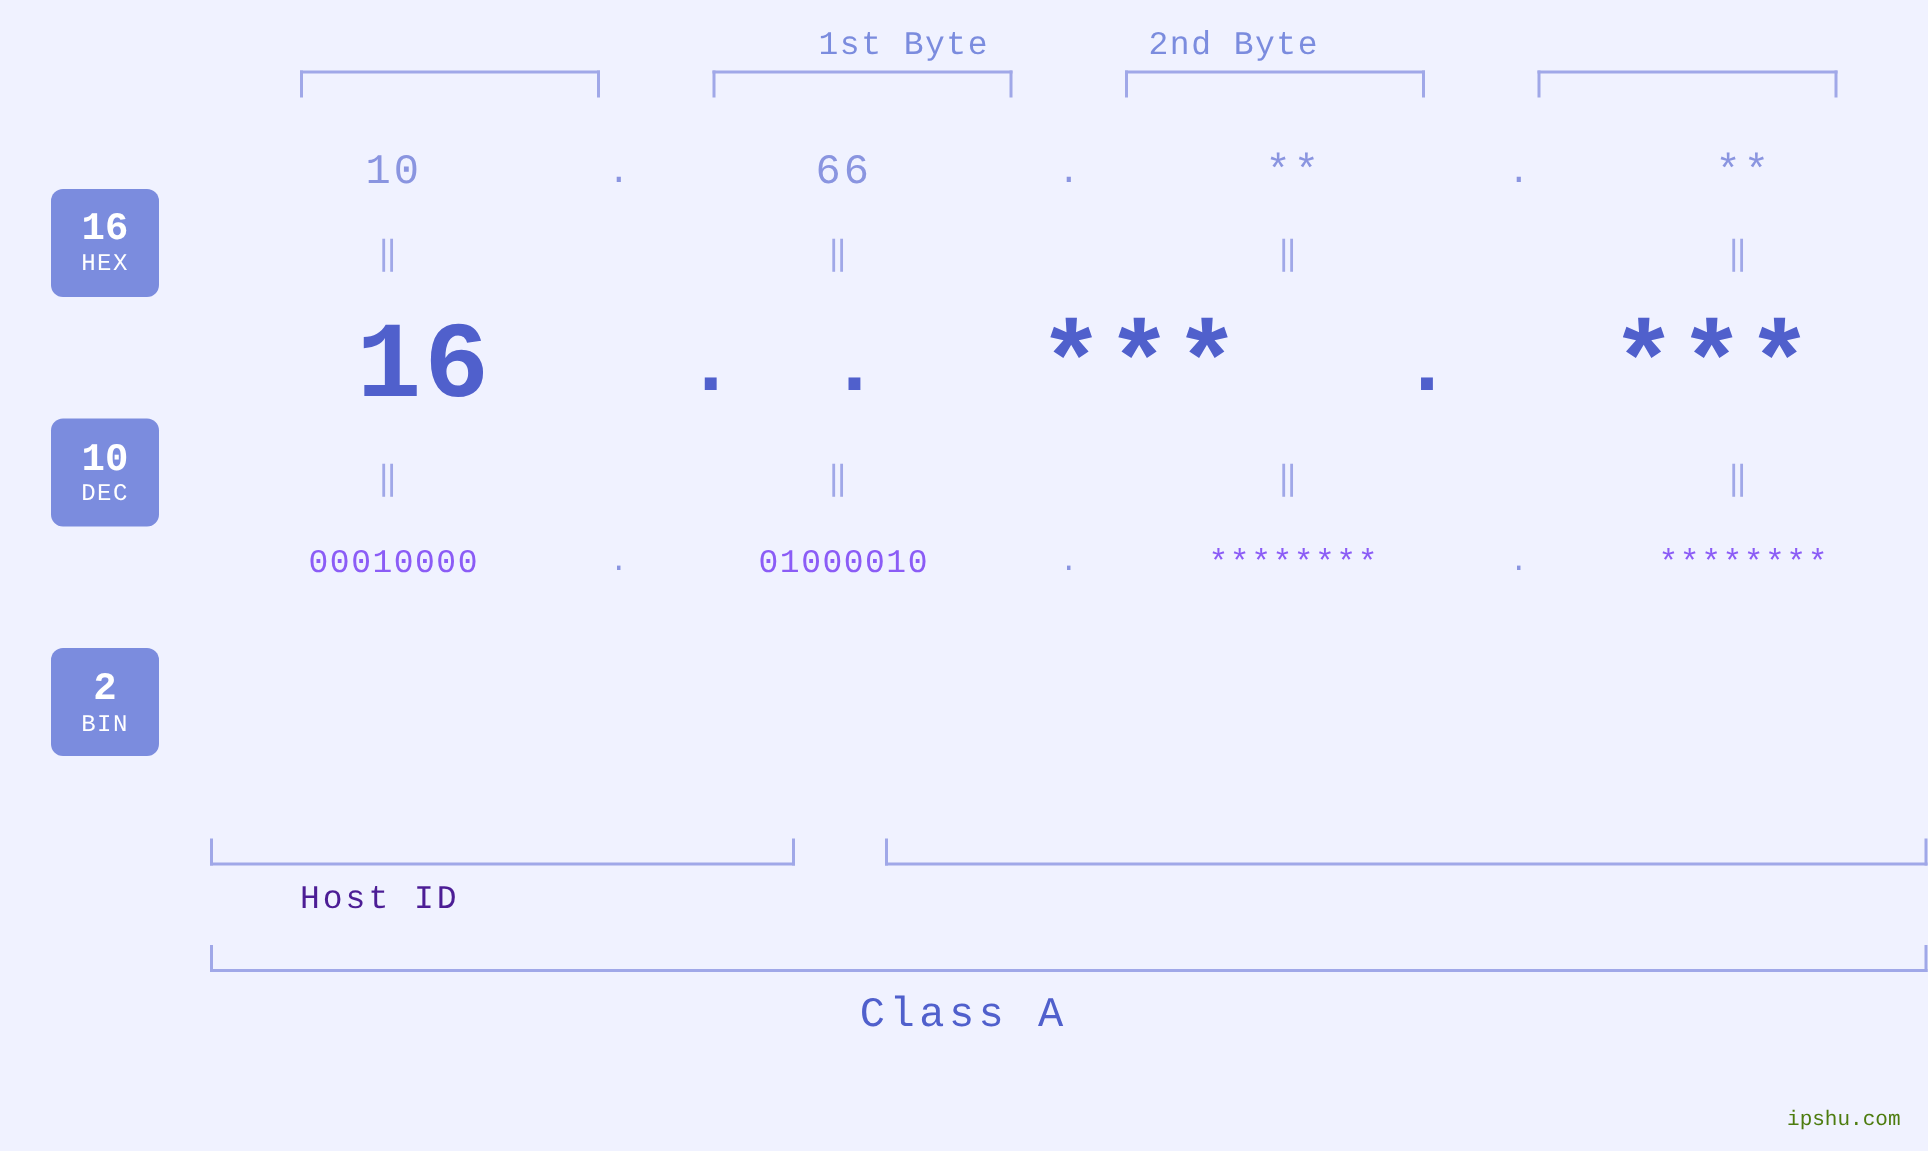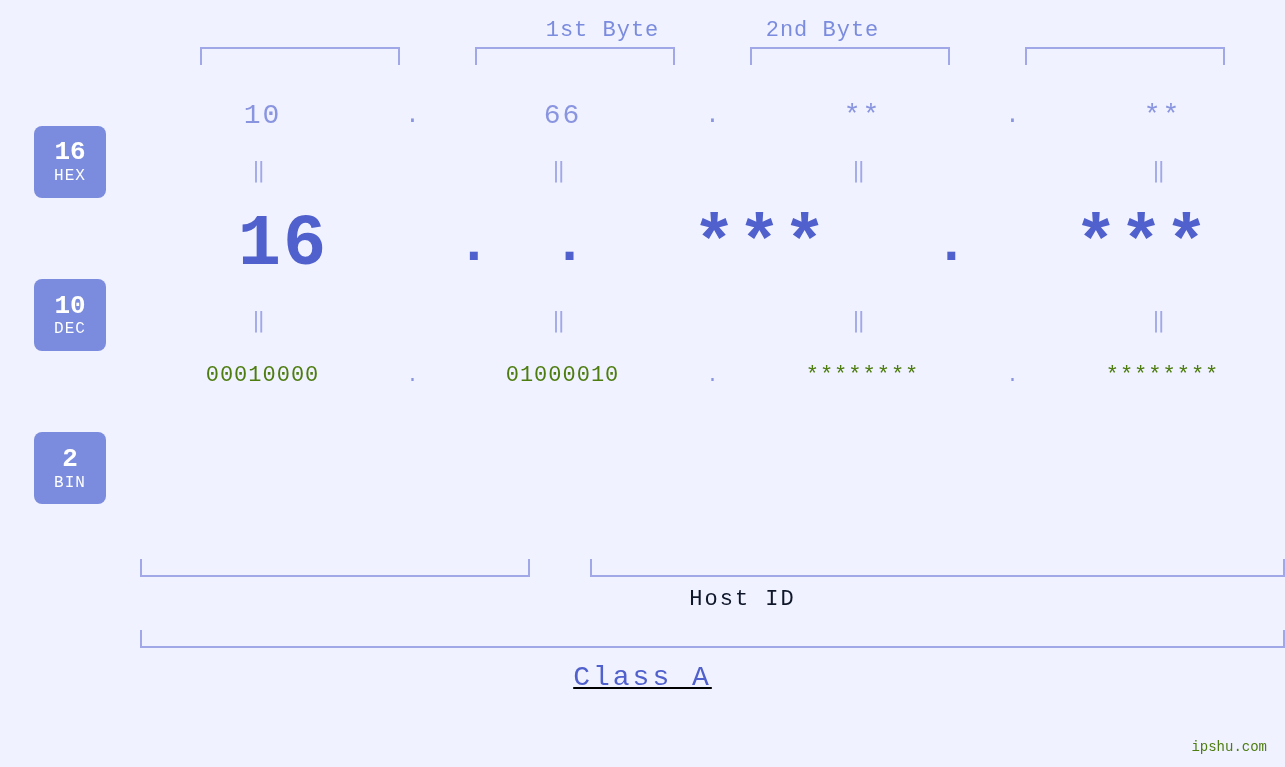--- a/index.html
+++ b/index.html
@@ -173,21 +173,21 @@
     }
 
     .dec-dot {
       color: #5060cc;
       font-size: 56px;
       font-weight: bold;
     }
 
     
     .bin-val {
-      color: #4d7c0f;
+      color: #8b5cf6;
       font-size: 22px;
       letter-spacing: 1px;
     }
 
     .bin-dot {
       color: #8a95e0;
       font-size: 20px;
     }
 
     .watermark {
@@ -329,26 +329,26 @@
 
   <div style="position:relative; width:1145px; margin-left:140px; height:20px; margin-top:4px;">
 
     <div style="position:absolute; left:0; width:390px; height:18px; border-bottom:2px solid #a0a8e8; border-left:2px solid #a0a8e8; border-right:2px solid #a0a8e8;"></div>
 
     <div style="position:absolute; left:450px; right:0; height:18px; border-bottom:2px solid #a0a8e8; border-left:2px solid #a0a8e8; border-right:2px solid #a0a8e8;"></div>
   </div>
 
   <div style="position:relative; width:1145px; margin-left:140px; display:flex; margin-top:8px;">
     <div style="width:60px;"></div>
-    <div style="flex:1; text-align:center; color:#0f172a; font-size:22px; letter-spacing:2px; font-family:'Courier New',Courier,monospace;">Host ID</div>
+    <div style="flex:1; text-align:left; color:#4c1d95; font-size:22px; letter-spacing:2px; font-family:'Courier New',Courier,monospace;">Host ID</div>
   </div>
 
   <div style="width:1145px; margin-left:140px; margin-top:18px;">
     <div style="width:100%; height:18px; border-bottom:2px solid #a0a8e8; border-left:2px solid #a0a8e8; border-right:2px solid #a0a8e8;"></div>
   </div>
 
-  <div style="display:flex; justify-content:center; margin-top:14px; width:1285px;text-decoration:underline;">
+  <div style="display:flex; justify-content:center; margin-top:14px; width:1285px;">
     <span style="color:#5060cc; font-size:28px; letter-spacing:3px; font-family:'Courier New',Courier,monospace;">Class A</span>
   </div>
 
   <div class="watermark">ipshu.com</div>
 
 </div>
 
 </body></html>

